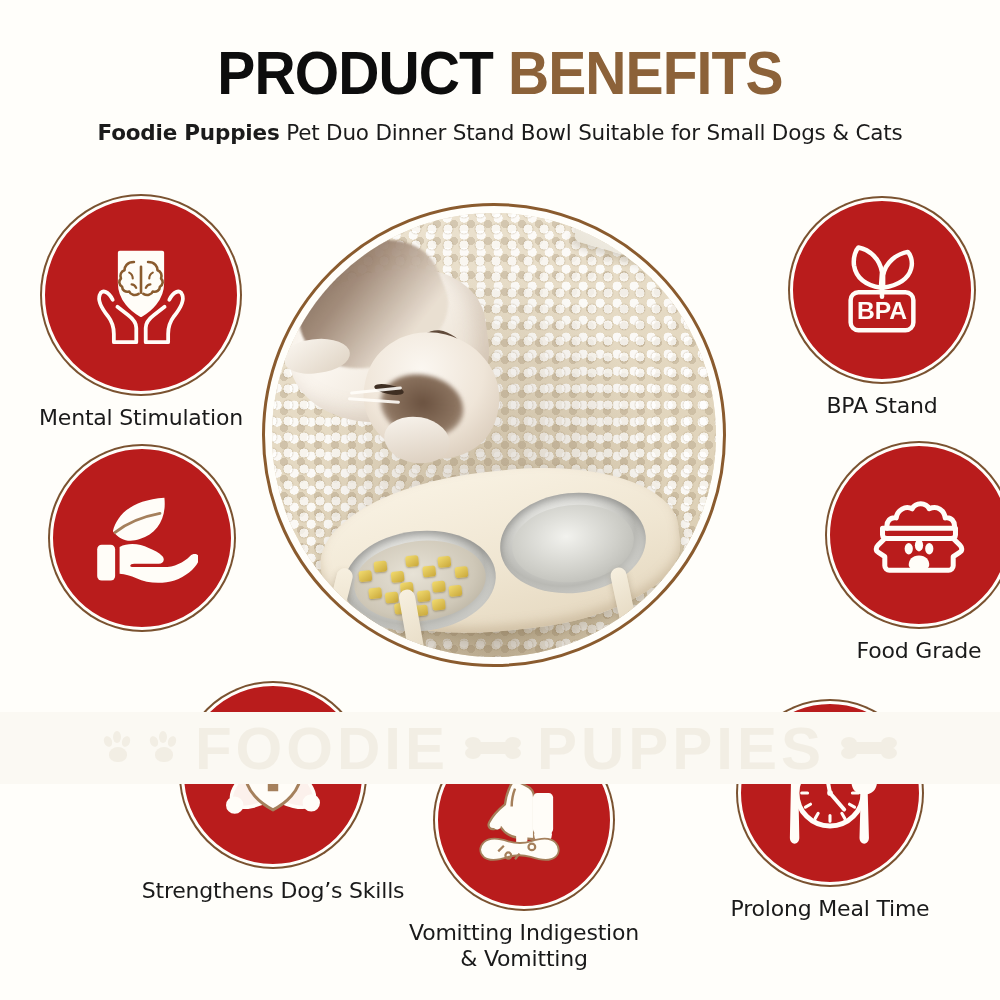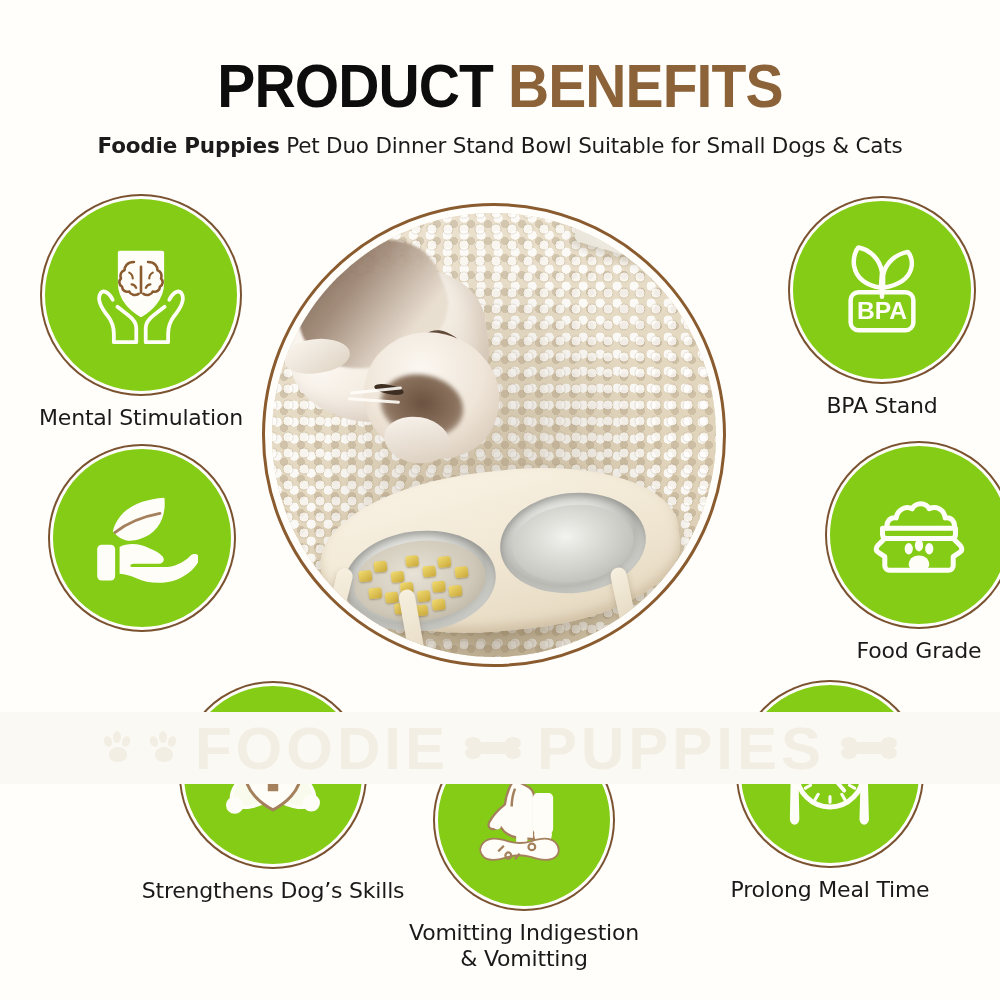--- a/index.html
+++ b/index.html
@@ -5,21 +5,21 @@
   * { margin:0; padding:0; box-sizing:border-box; }
   html, body {
     width:1000px; height:1000px;
     background:#FFFEFA;
     font-family:"DejaVu Sans", sans-serif;
     overflow:hidden;
   }
   .stage { position:relative; width:1000px; height:1000px; }
 
   
-  .header { position:absolute; top:13px; left:0; width:1000px; text-align:center; }
+  .header { position:absolute; top:0; left:0; width:1000px; text-align:center; }
   .title {
     font-family:"Liberation Sans", sans-serif;
     font-weight:bold;
     font-size:62px;
     letter-spacing:-1px;
     line-height:1;
     margin-top:42px;
     transform:scaleX(0.92);
   }
   .title .t1 { color:#0D0D0D; }
@@ -233,21 +233,21 @@
   .leg.l1 { left:6px;  top:96px; width:16px; height:104px; transform:rotate(14deg); }
   .leg.l2 { left:86px; top:118px; width:16px; height:96px;  transform:rotate(-10deg); }
   .leg.l4 { left:296px;top:96px; width:16px; height:68px;  transform:rotate(-12deg); }
 
   
   .benefit { position:absolute; }
   .circle {
     position:relative;
     width:var(--d); height:var(--d);
     border-radius:50%;
-    background:#84cc16;
+    background:#b91c1c;
     border:3px solid #FFFEFA;
     box-shadow:0 0 0 2px #7A5230;
     display:flex; align-items:center; justify-content:center;
   }
   .circle svg { display:block; }
   .caption {
     text-align:center;
     font-family:"DejaVu Sans", sans-serif;
     font-size:22px;
     color:#1A1A1A;
@@ -436,21 +436,21 @@
           <ellipse cx="41" cy="62" rx="3.6" ry="5"></ellipse>
           <ellipse cx="50" cy="59" rx="3.6" ry="5.4"></ellipse>
           <ellipse cx="59" cy="62" rx="3.6" ry="5"></ellipse>
           <path d="M50 68 c6 0 9 4 9 8 c0 3 -3 5 -9 5 c-6 0 -9 -2 -9 -5 c0 -4 3 -8 9 -8 z"></path>
         </g>
       </svg>
     </div>
     <div class="caption">Food Grade</div>
   </div>
 
-  <div class="benefit" style="left:706px; top:682px; width:248px;">
+  <div class="benefit" style="left:706px; top:701px; width:248px;">
     <div class="circle" style="--d:184px; margin:0 auto;">
       <svg width="118" height="118" viewBox="0 0 100 100" fill="#FFFDF8">
         <path d="M12 12 v18 c0 4 2 6 5 7 l-1 51 c0 3 2 5 4 5 s4 -2 4 -5 l-1 -51 c3 -1 5 -3 5 -7 v-18 h-3 v16 h-3 v-16 h-3 v16 h-3 v-16 h-3 v16 h-3 v-16 z"></path>
         <path d="M82 12 c6 5 8 18 8 27 c0 7 -3 11 -8 12 l1 37 c0 3 -2 5 -4 5 s-4 -2 -4 -5 l1 -37 c-5 -1 -8 -5 -8 -12 c0 -9 2 -22 8 -27 z"></path>
         <circle cx="50" cy="50" r="28" fill="none" stroke="#FFFDF8" stroke-width="4.2"></circle>
         <g stroke="#FFFDF8" stroke-width="2.6" stroke-linecap="round">
           <path d="M50 26 v5 M50 69 v5 M26 50 h5 M69 50 h5"></path>
           <path d="M62 29.2 l-2.5 4.3 M37.5 71.5 l2.5 -4.3 M70.8 62 l-4.3 -2.5 M29.2 38 l4.3 2.5"></path>
           <path d="M38 29.2 l2.5 4.3 M62.5 71.5 l-2.5 -4.3 M29.2 62 l4.3 -2.5 M70.8 38 l-4.3 2.5"></path>
         </g>

